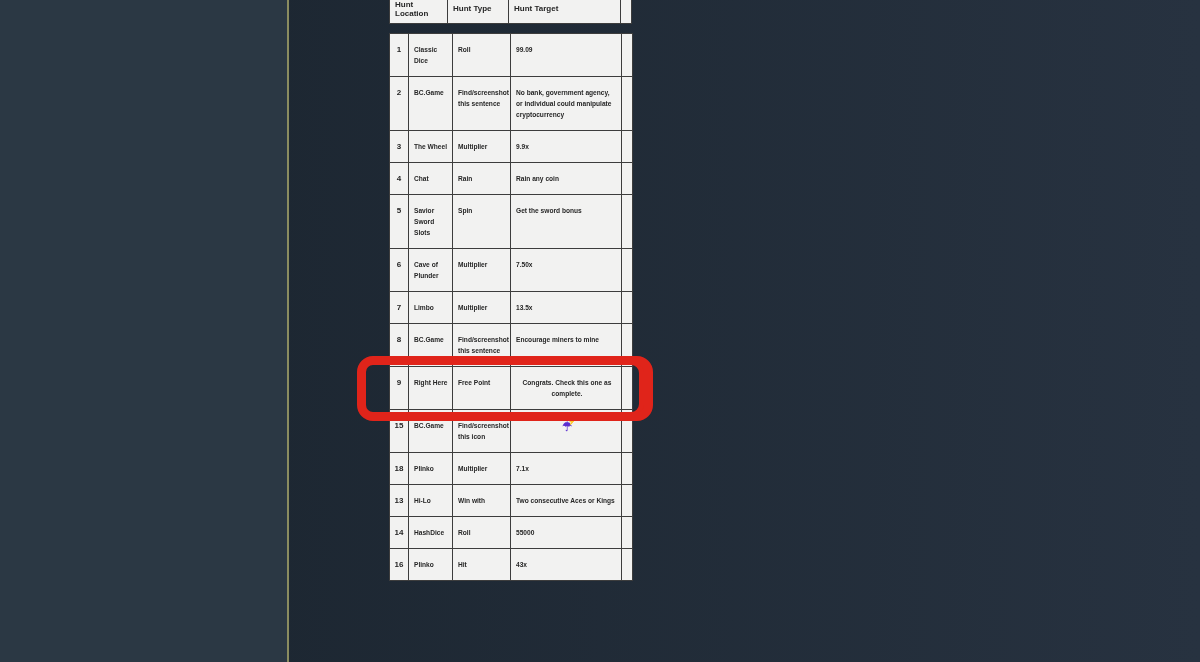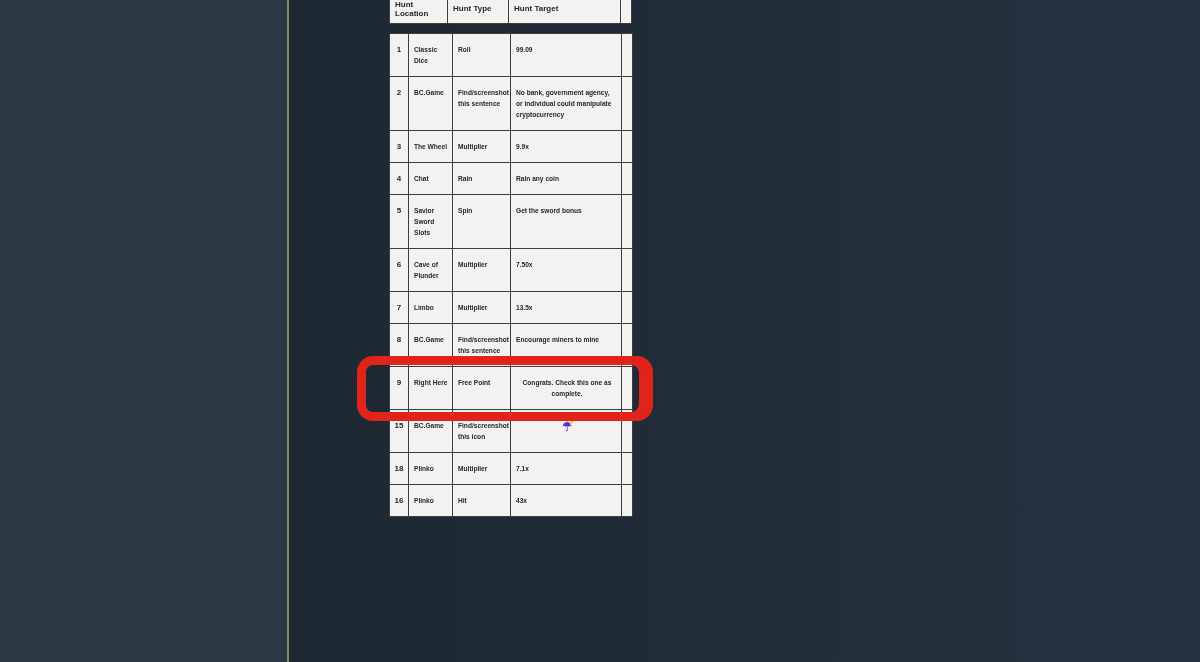--- a/index.html
+++ b/index.html
@@ -130,20 +130,34 @@
     <td class="c-end"></td>
   </tr>
         <tr>
     <td class="c-num">18</td>
     <td><span class="cnd">Plinko</span></td>
     <td><span class="cnd">Multiplier</span></td>
     <td><span class="cnd">7.1x</span></td>
     <td class="c-end"></td>
   </tr>
         <tr>
+    <td class="c-num">13</td>
+    <td><span class="cnd">Hi-Lo</span></td>
+    <td><span class="cnd">Win with</span></td>
+    <td><span class="cnd">Two consecutive Aces or Kings</span></td>
+    <td class="c-end"></td>
+  </tr>
+        <tr>
+    <td class="c-num">14</td>
+    <td><span class="cnd">HashDice</span></td>
+    <td><span class="cnd">Roll</span></td>
+    <td><span class="cnd">55000</span></td>
+    <td class="c-end"></td>
+  </tr>
+        <tr>
     <td class="c-num">16</td>
     <td><span class="cnd">Plinko</span></td>
     <td><span class="cnd">Hit</span></td>
     <td><span class="cnd">43x</span></td>
     <td class="c-end"></td>
   </tr>
       </tbody>
   </table>
 
   <div class="red-outline-2"></div>

